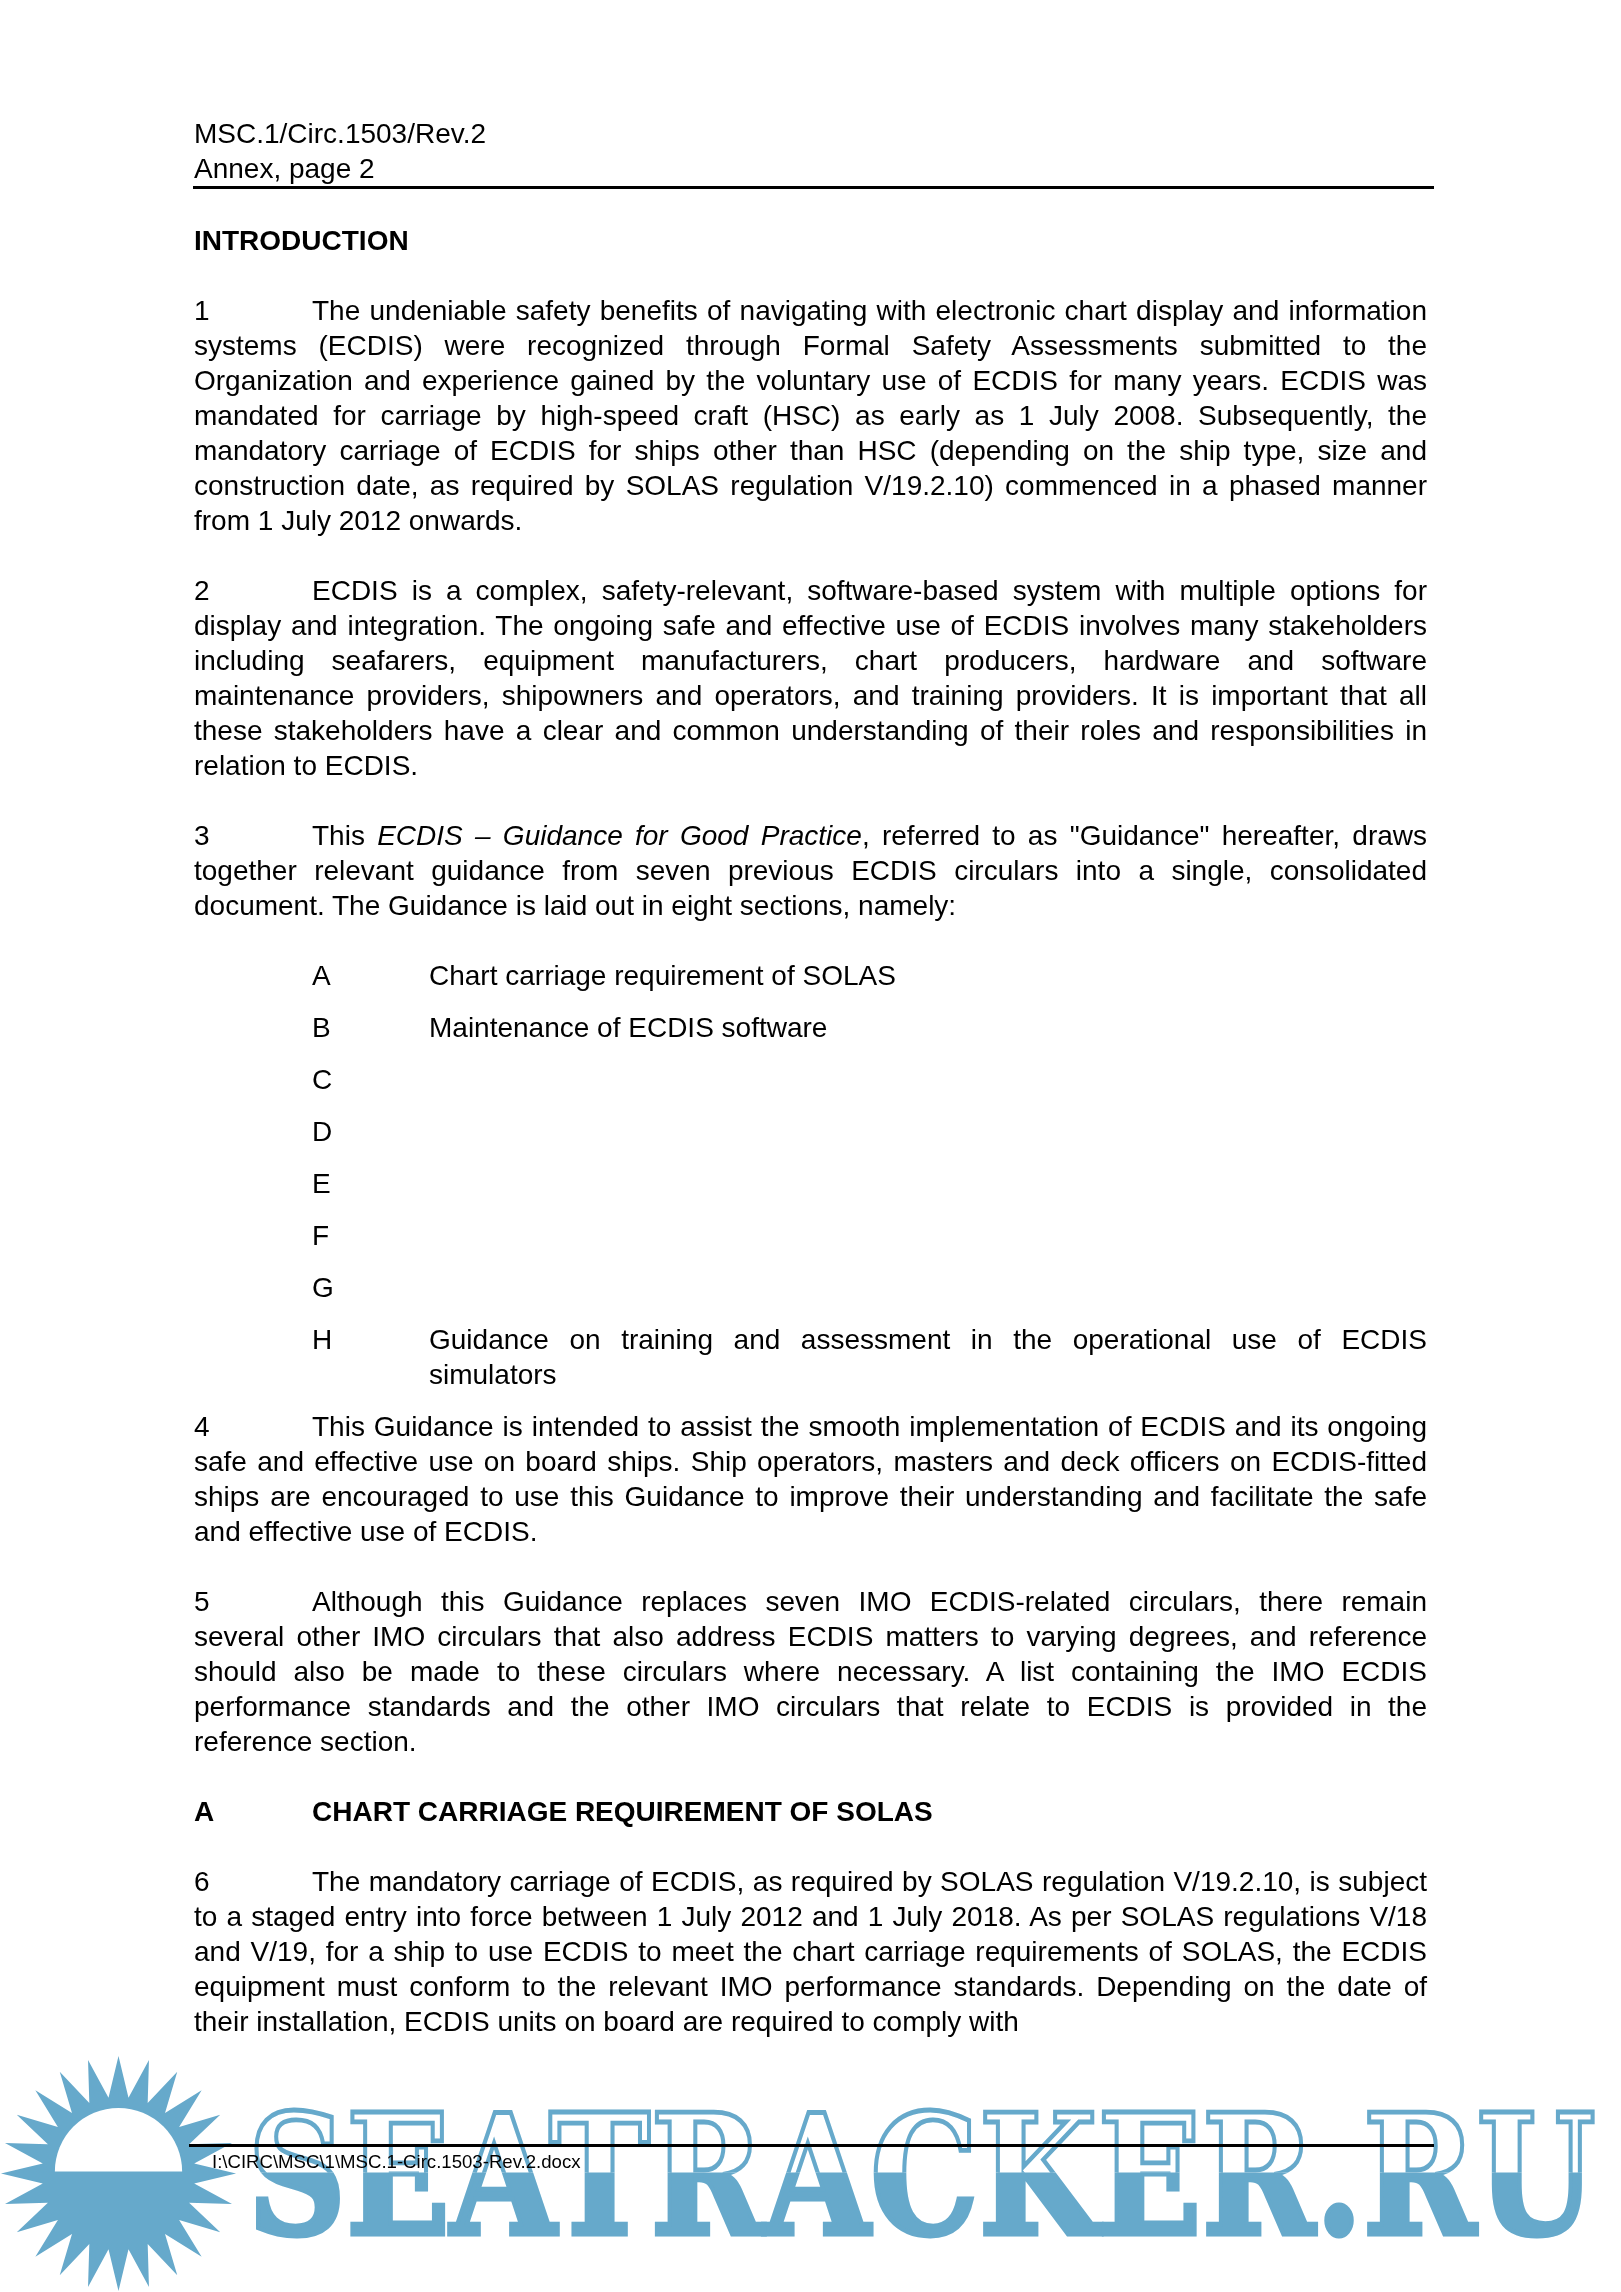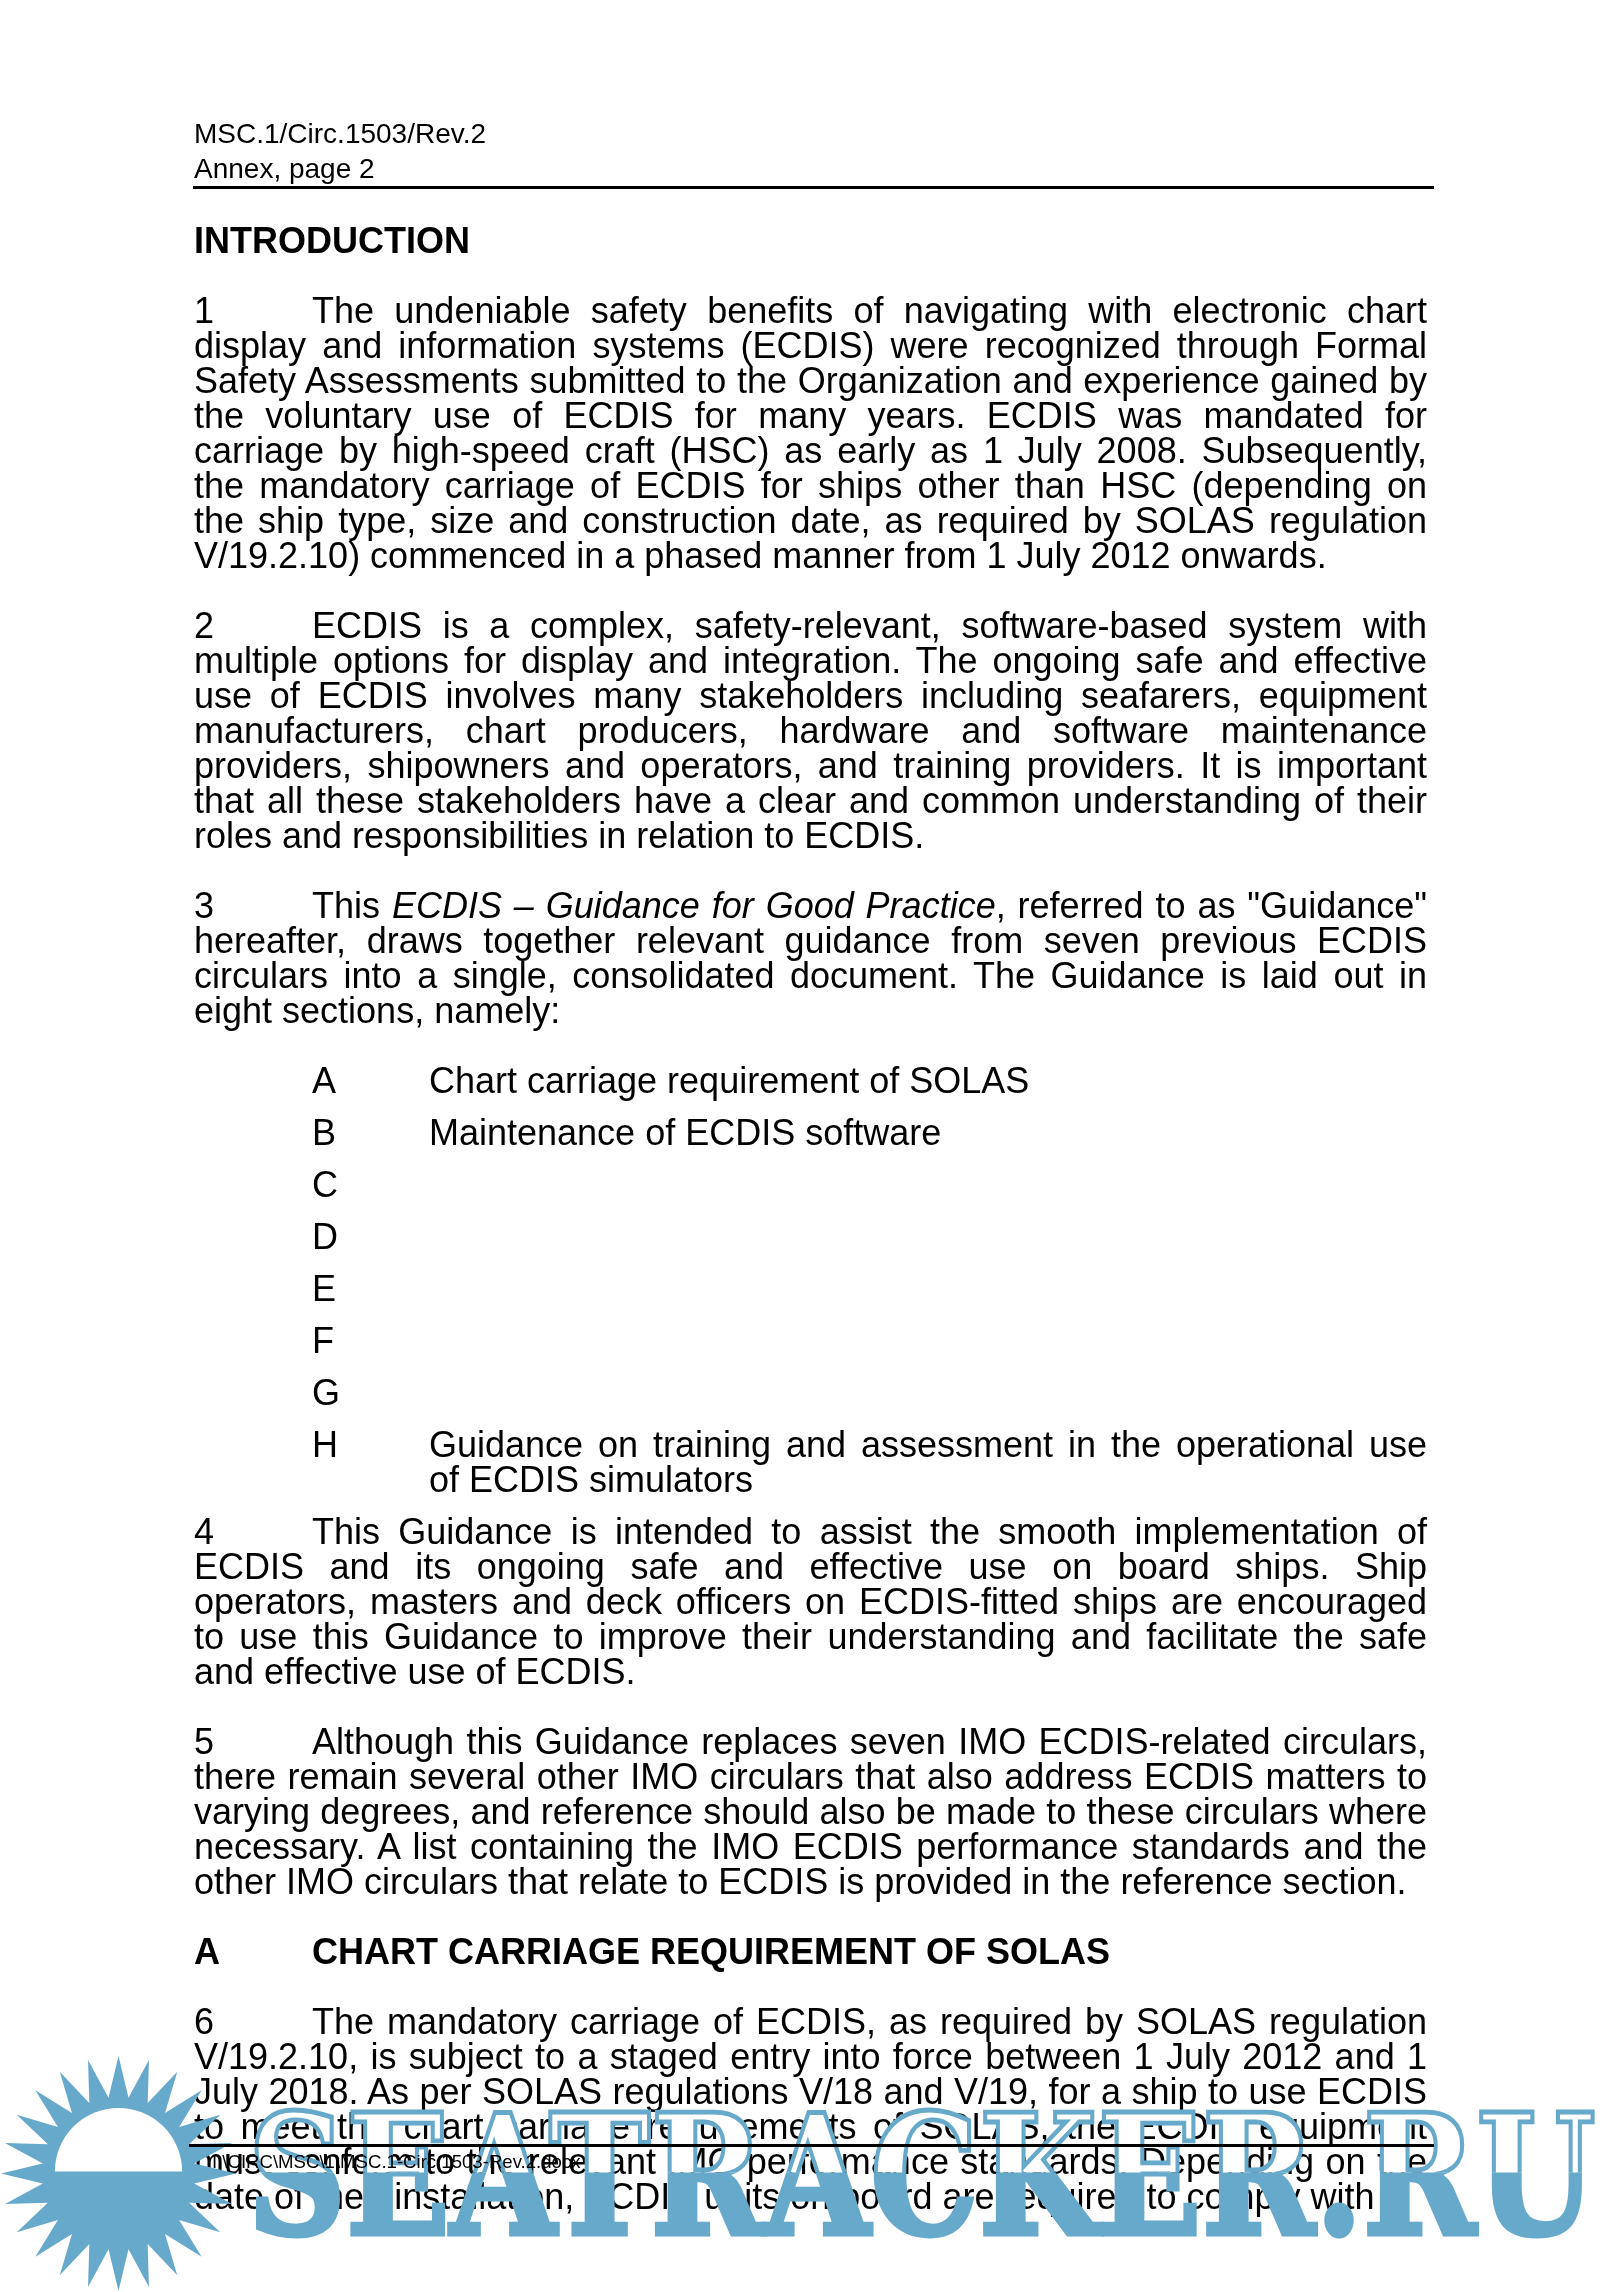--- a/index.html
+++ b/index.html
@@ -3,21 +3,21 @@
 <meta charset="utf-8">
 <style>
   html, body { margin: 0; padding: 0; background: #ffffff; }
   body { width: 1621px; height: 2293px; position: relative; overflow: hidden;
          font-family: "Liberation Sans", sans-serif; color: #000; }
   .page { position: absolute; left: 0; top: 0; width: 1419px; height: 2293px; }
 
   .hdr { position: absolute; left: 194px; top: 116px; font-size: 28px; line-height: 35px; }
   .hdr-rule { position: absolute; left: 193px; top: 186px; width: 1241px; height: 2.9px; background: #000; }
 
-  .body { position: absolute; left: 194px; top: 223px; width: 1233px; font-size: 36px; line-height: 35px; }
+  .body { position: absolute; left: 194px; top: 223px; width: 1233px; font-size: 28px; line-height: 35px; }
   .heading { font-weight: bold; margin: 0 0 35px 0; }
   .heading .num { display: inline-block; width: 118px; }
   .para { text-align: justify; margin: 0 0 35px 0; }
   .para .num { display: inline-block; width: 118px; }
   .para i { font-style: italic; }
 
   .list { margin: 0 0 16.7px 0; }
   .list-item { display: flex; margin-bottom: 17px; text-align: justify; }
   .list-item .letter { width: 235px; flex: none; padding-left: 118px; box-sizing: border-box; }
   .list-item .text { flex: 1; text-align: justify; }

